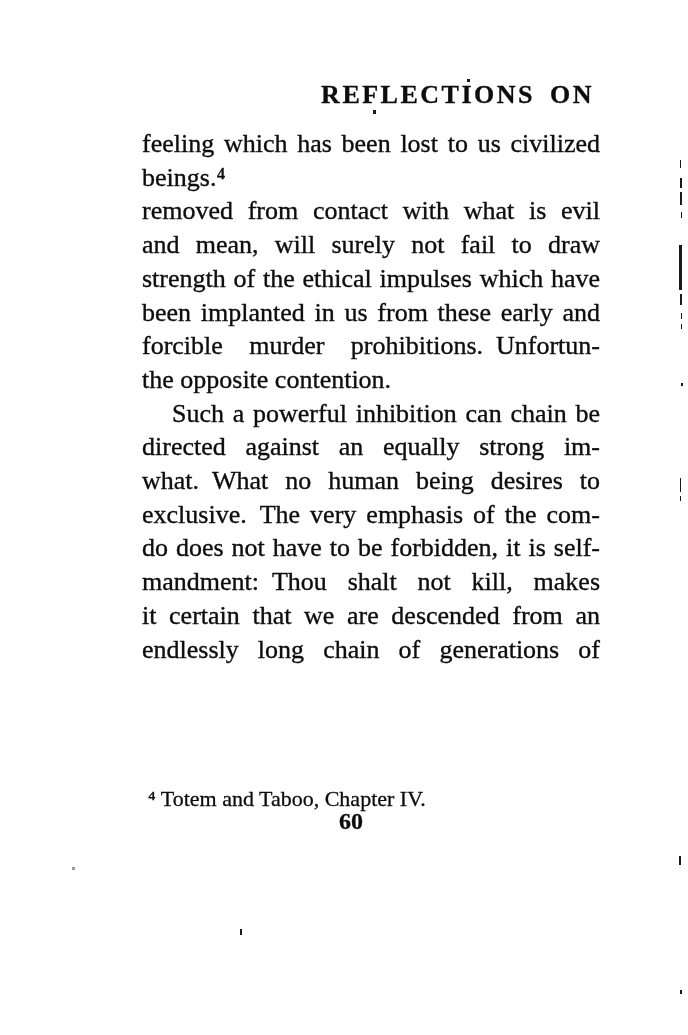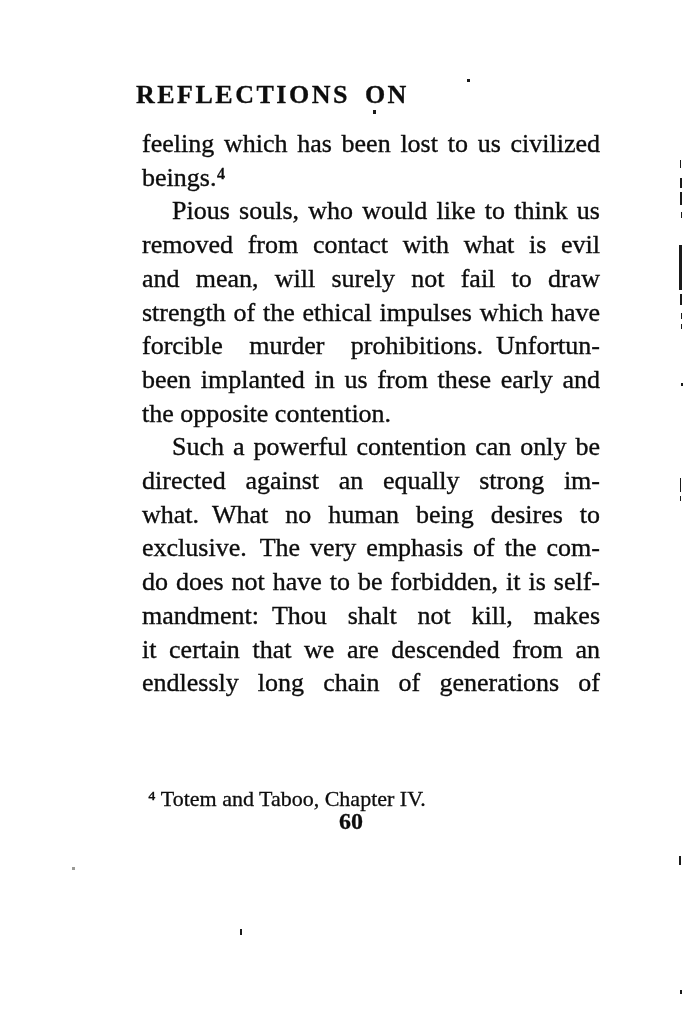--- a/index.html
+++ b/index.html
@@ -11,21 +11,21 @@
     font-family: "Liberation Serif", "DejaVu Serif", serif;
     color: #0d0d0d;
   }
   .page {
     position: absolute; inset: 0;
     background: #ffffff;
   }
   .running-header {
     position: absolute;
     left: 142px; width: 458px; top: 80px;
-    text-align: left;
+    text-align: right;
     transform: translateX(-6px);
     font-size: 26px;
     font-weight: bold;
     letter-spacing: 2.5px;
     word-spacing: 6px;
     -webkit-text-stroke: 0.3px #0d0d0d;
   }
   .body-text {
     position: absolute;
     left: 142px; top: 127px; width: 458px;
@@ -61,28 +61,27 @@
 </head>
 <body style="background: rgb(255, 255, 255); color: rgb(13, 13, 13);">
 
 <div class="page">
 
   <div class="running-header">REFLECTIONS ON</div>
 
   <div class="body-text">
     <div class="line just">feeling which has been lost to us civilized</div>
     <div class="line end">beings.⁴</div>
-    <div class="line just indent">Pious souls, who would like to think us</div>
     <div class="line just">removed from contact with what is evil</div>
     <div class="line just">and mean, will surely not fail to draw</div>
     <div class="line just">strength of the ethical impulses which have</div>
+    <div class="line just">been implanted in us from these early and</div>
     <div class="line just">forcible murder prohibitions. Unfortun-</div>
-    <div class="line just">been implanted in us from these early and</div>
     <div class="line end">the opposite contention.</div>
-    <div class="line just indent">Such a powerful contention can only be</div>
+    <div class="line just indent">Such a powerful inhibition can chain be</div>
     <div class="line just">directed against an equally strong im-</div>
     <div class="line just">what. What no human being desires to</div>
     <div class="line just">exclusive. The very emphasis of the com-</div>
     <div class="line just">do does not have to be forbidden, it is self-</div>
     <div class="line just">mandment: Thou shalt not kill, makes</div>
     <div class="line just">it certain that we are descended from an</div>
     <div class="line just">endlessly long chain of generations of</div>
   </div>
 
   <div class="footnote">⁴ Totem and Taboo, Chapter IV.</div>

